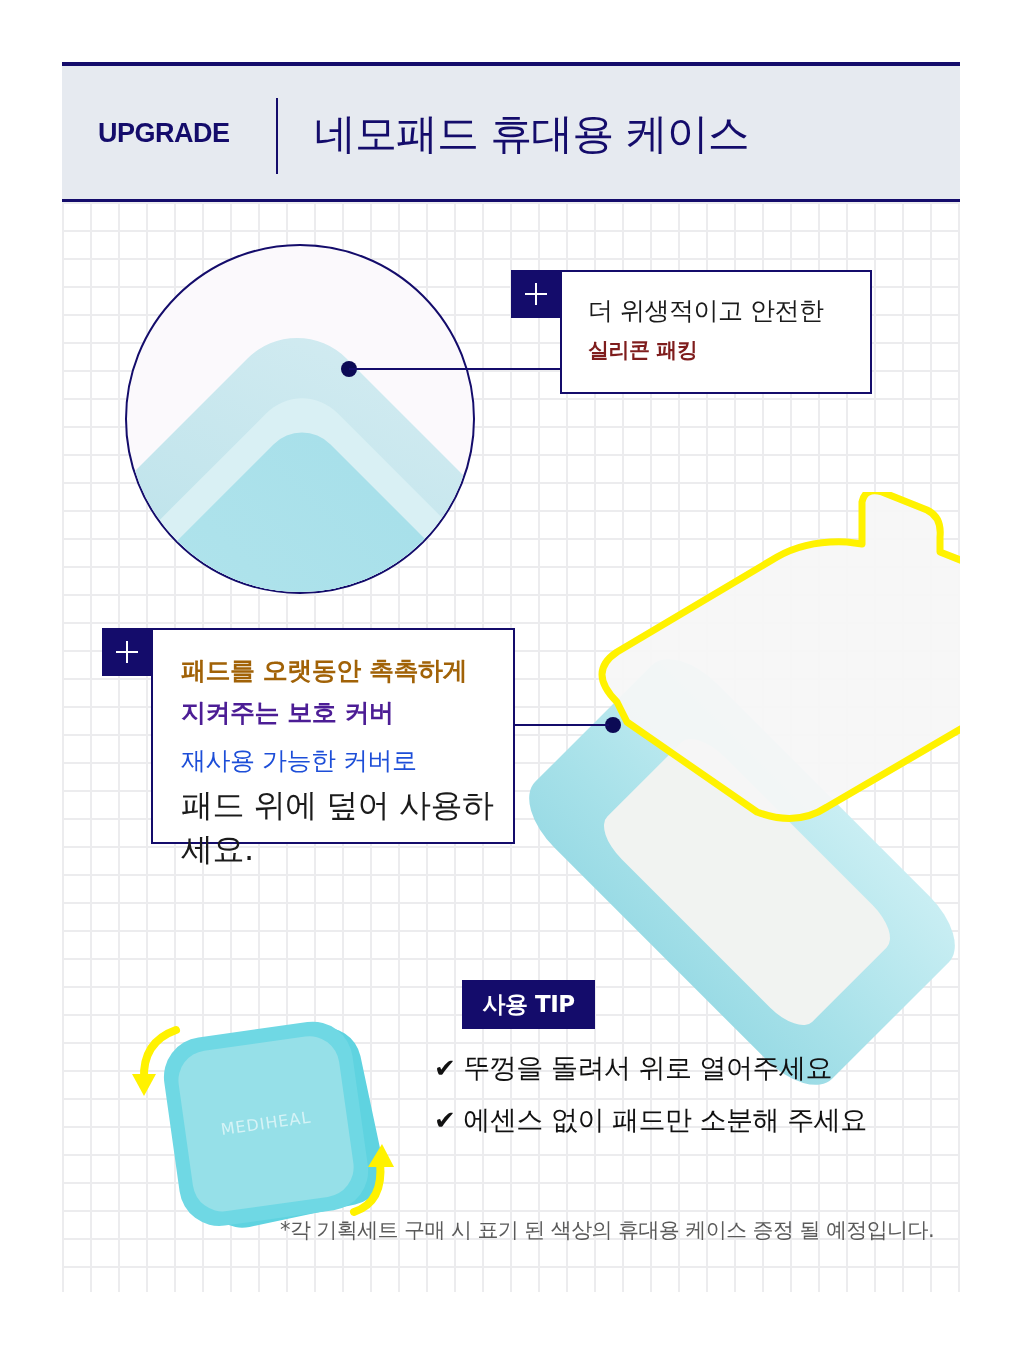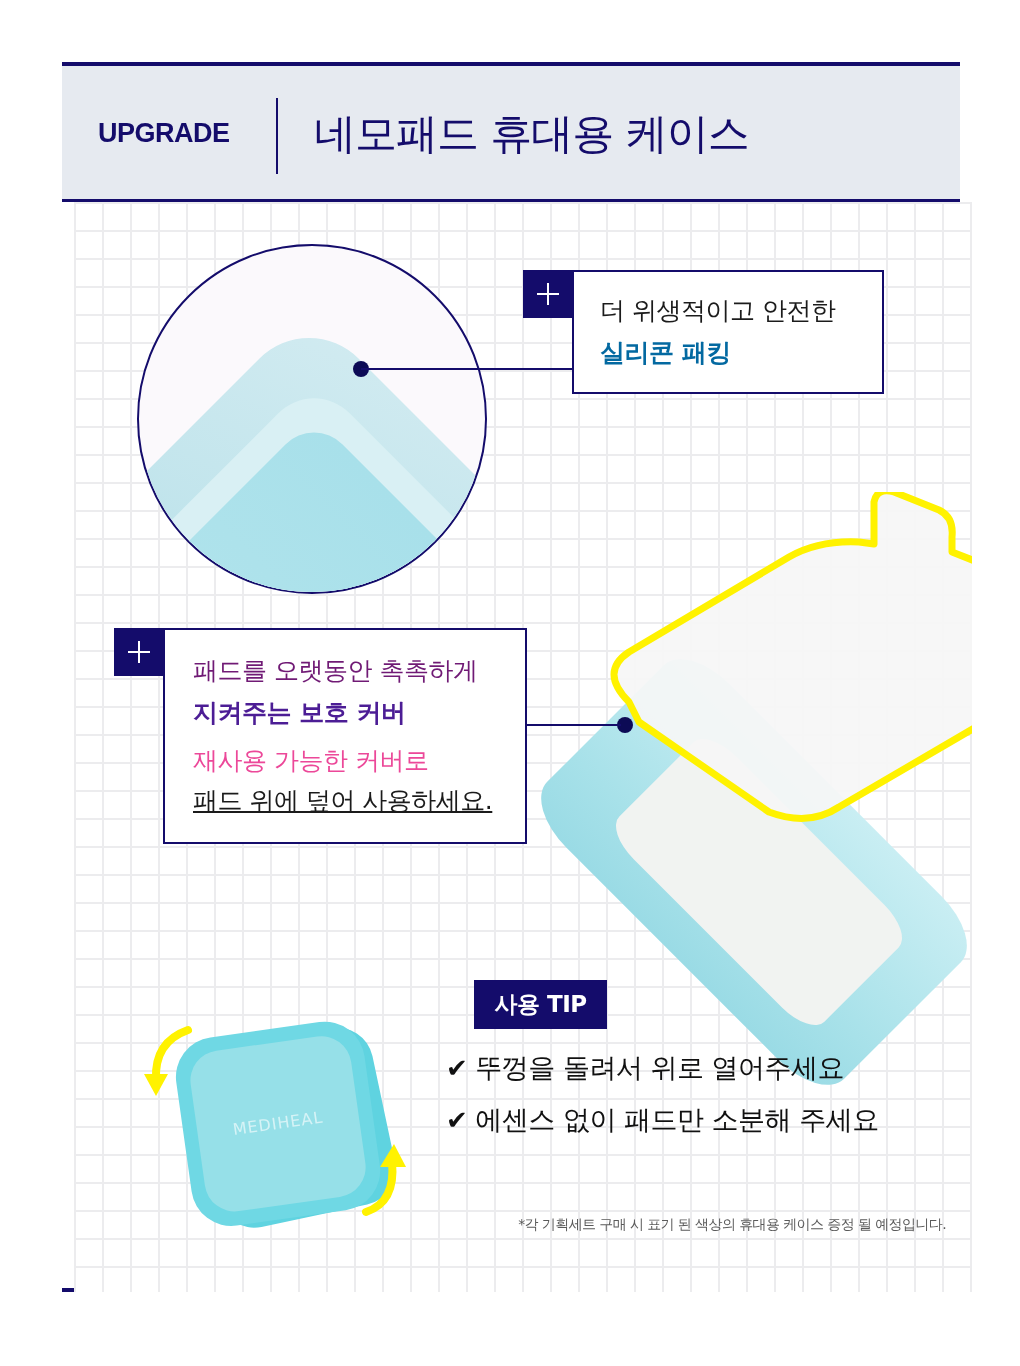--- a/index.html
+++ b/index.html
@@ -25,21 +25,21 @@
     }
     .header .divider {
       position: absolute; left: 214px; top: 32px; width: 2px; height: 76px; background: #140c6b;
     }
     .header .title {
       position: absolute; left: 252px; top: 40px;
       font-weight: 400; font-size: 42px; letter-spacing: -1px; color: #140c6b;
     }
 
     .grid-area {
-      position: absolute; left: 12px; top: 136px; width: 100%; height: 1090px;
+      position: absolute; left: 0; top: 136px; width: 100%; height: 1090px;
       background-color: #ffffff;
       background-image:
         linear-gradient(to right, #ececee 2px, transparent 2px),
         linear-gradient(to bottom, #ececee 2px, transparent 2px);
       background-size: 28px 28px;
       background-position: 0 0;
       overflow: hidden;
     }
 
     
@@ -74,27 +74,27 @@
       position: absolute; width: 50px; height: 48px; background: #140c6b;
       display: flex; align-items: center; justify-content: center;
       color: #fff; font-size: 30px; font-weight: 300; line-height: 1;
     }
     .plus-box .plus-h, .plus-box .plus-v { position: absolute; background: #fff; }
     .plus-box .plus-h { width: 22px; height: 2px; left: 14px; top: 23px; }
     .plus-box .plus-v { width: 2px; height: 22px; left: 24px; top: 13px; }
 
     .callout-1 { left: 498px; top: 68px; width: 312px; height: 124px; }
     .callout-1 .line1 { position: absolute; left: 26px; top: 22px; font-size: 25px; color: #1b1b1b; letter-spacing: -0.5px; }
-    .callout-1 .line2 { position: absolute; left: 26px; top: 64px; font-size: 25px; font-weight: 700; color: #0369a1; letter-spacing: -0.5px; }
+    .callout-1 .line2 { position: absolute; left: 26px; top: 64px; font-size: 21px; font-weight: 700; color: #7f1d1d; letter-spacing: -0.5px; }
 
     .callout-2 { left: 89px; top: 426px; width: 364px; height: 216px; }
-    .callout-2 .t1 { position: absolute; left: 28px; top: 24px; font-size: 25px; font-weight: 400; color: #701a75; letter-spacing: -0.5px; }
+    .callout-2 .t1 { position: absolute; left: 28px; top: 24px; font-size: 25px; font-weight: 700; color: #a16207; letter-spacing: -0.5px; }
     .callout-2 .t2 { position: absolute; left: 28px; top: 66px; font-size: 25px; font-weight: 700; color: #4c1d95; letter-spacing: -0.5px; }
-    .callout-2 .t3 { position: absolute; left: 28px; top: 114px; font-size: 25px; color: #ec4899; letter-spacing: -0.5px; }
-    .callout-2 .t4 { position: absolute; left: 28px; top: 154px; font-size: 25px; color: #1b1b1b; letter-spacing: -0.5px; text-decoration: underline; }
+    .callout-2 .t3 { position: absolute; left: 28px; top: 114px; font-size: 25px; color: #1d4ed8; letter-spacing: -0.5px; }
+    .callout-2 .t4 { position: absolute; left: 28px; top: 154px; font-size: 32px; color: #1b1b1b; letter-spacing: -0.5px; }
 
     
     .case-base {
       position: absolute; left: 430px; top: 430px; width: 520px; height: 350px;
     }
     .case-base .body {
       position: absolute; left: 40px; top: 30px; width: 420px; height: 420px;
       background: linear-gradient(180deg, #c9eef3 0%, #a7e1e9 70%, #9adbe5 100%);
       border-radius: 60px; transform: rotate(45deg) scaleY(0.55); transform-origin: center;
     }
@@ -117,21 +117,21 @@
     .tip-item {
       position: absolute; left: 372px; font-size: 27px; color: #111; letter-spacing: -0.5px;
       display: flex; align-items: center; gap: 8px;
     }
     .tip-item .check { font-size: 26px; font-weight: 700; color: #111; }
     .tip-1 { top: 848px; }
     .tip-2 { top: 900px; }
 
     .footnote {
       position: absolute; right: 26px; top: 1014px;
-      font-size: 14px; color: #5a5a5a; letter-spacing: -0.6px;
+      font-size: 21px; color: #5a5a5a; letter-spacing: -0.6px;
     }
   </style>
 </head>
 <body>
 
 <div class="frame">
 
   <div class="header">
     <span class="eyebrow">UPGRADE</span>
     <span class="divider"></span>

